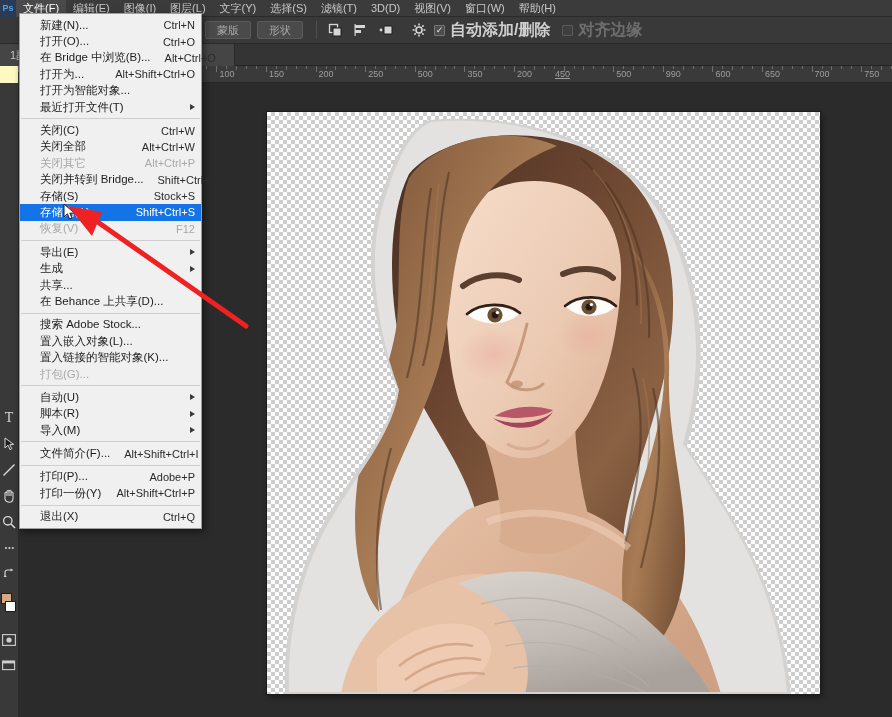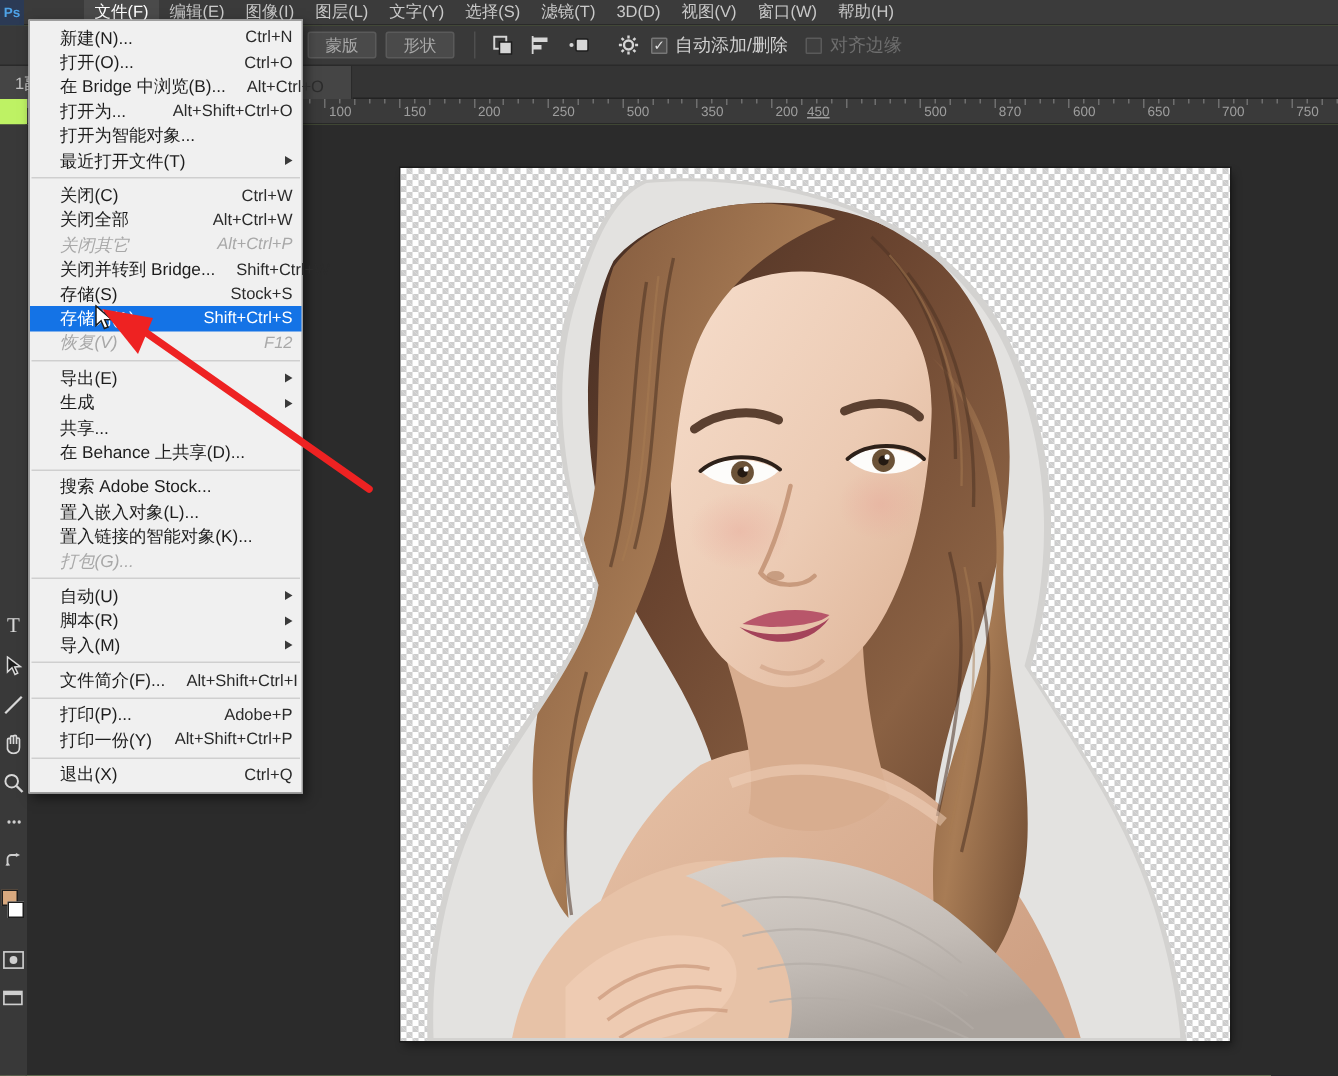--- a/index.html
+++ b/index.html
@@ -5,21 +5,21 @@
   * { box-sizing: border-box; margin: 0; padding: 0; }
   html, body {
     width: 892px; height: 717px;
     overflow: hidden;
     background: #242424;
     font-family: "Liberation Sans", "DejaVu Sans", sans-serif;
   }
   #app {
     position: relative;
     width: 892px; height: 717px;
-    background: #bef264;
+    background: #fef9c3;
   }
 
   
   .menubar {
     position: absolute; top: 0; left: 0;
     width: 892px; height: 17px;
     background: #3b3b3b;
     display: flex; align-items: center;
     border-bottom: 1px solid #2a2a2a;
     z-index: 30;
@@ -33,21 +33,21 @@
   }
   .menubar-item {
     padding: 0 7px;
     height: 17px;
     line-height: 17px;
     font-size: 11px;
     color: #c9c9c9;
     white-space: nowrap;
     cursor: default;
   }
-  .menubar-item.active { background: #4a4a4a; color: #fff; margin-left: 40px; }
+  .menubar-item.active { background: #4a4a4a; color: #fff; }
 
   
   .optionsbar {
     position: absolute; top: 17px; left: 0;
     width: 892px; height: 27px;
     background: #393939;
     border-bottom: 1px solid #2a2a2a;
     display: flex; align-items: center;
     z-index: 20;
   }
@@ -77,21 +77,21 @@
     width: 11px; height: 11px;
     background: #4d4d4d;
     border: 1px solid #777;
     border-radius: 1px;
     display: flex; align-items: center; justify-content: center;
     color: #e4e4e4; font-size: 9px; line-height: 1;
     margin-right: 5px;
     flex: 0 0 auto;
   }
   .opt-check.off { background: #3f3f3f; border-color: #5a5a5a; color: transparent; }
-  .opt-label { font-size: 12px; color: #cfcfcf; white-space: nowrap; margin-right: 12px; }
+  .opt-label { font-size: 16px; color: #cfcfcf; white-space: nowrap; margin-right: 12px; font-weight: bold; }
   .opt-label.dim { color: #6e6e6e; }
 
   
   .tabbar {
     position: absolute; top: 44px; left: 0;
     width: 892px; height: 22px;
     background: #343434;
     border-bottom: 1px solid #232323;
     z-index: 15;
   }
@@ -219,21 +219,21 @@
     cursor: default;
   }
   .dd-item .lbl { flex: 0 0 auto; }
   .dd-item .acc {
     margin-left: auto;
     padding-left: 14px;
     color: #2b2b2b;
     font-size: 11px;
   }
   .dd-item.disabled .lbl,
-  .dd-item.disabled .acc { color: #a8a8a8; font-style: italic; }
+  .dd-item.disabled .acc { color: #a8a8a8; }
   .dd-item.highlight { background: #1473e6; }
   .dd-item.highlight .lbl,
   .dd-item.highlight .acc { color: #ffffff; }
   .dd-item .arrow {
     margin-left: auto;
     width: 0; height: 0;
     border-top: 3.5px solid transparent;
     border-bottom: 3.5px solid transparent;
     border-left: 5px solid #3a3a3a;
   }
@@ -400,33 +400,33 @@
       <div class="rl-mark" style="left: 456.32px; top: 0px; width: 1px; height: 2.5px;"></div>
       <div class="rl-mark" style="left: 466.24px; top: 0px; width: 1px; height: 4px;"></div>
       <div class="rl-mark" style="left: 476.16px; top: 0px; width: 1px; height: 2.5px;"></div>
       <div class="rl-mark" style="left: 486.08px; top: 0px; width: 1px; height: 2.5px;"></div>
       <div class="rl-tick" style="left: 499px; top: 3px;">200</div>
       <div class="rl-mark" style="left: 496px; top: 0px; width: 1px; height: 6px;"></div>
       <div class="rl-mark" style="left: 505.92px; top: 0px; width: 1px; height: 2.5px;"></div>
       <div class="rl-mark" style="left: 515.84px; top: 0px; width: 1px; height: 4px;"></div>
       <div class="rl-mark" style="left: 525.76px; top: 0px; width: 1px; height: 2.5px;"></div>
       <div class="rl-mark" style="left: 535.68px; top: 0px; width: 1px; height: 2.5px;"></div>
-      <div class="rl-tick" style="left: 520px; top: 3px; text-decoration: underline;">450</div>
+      <div class="rl-tick" style="left: 537px; top: 3px; text-decoration: underline;">450</div>
       <div class="rl-mark" style="left: 545.6px; top: 0px; width: 1px; height: 6px;"></div>
       <div class="rl-mark" style="left: 555.52px; top: 0px; width: 1px; height: 2.5px;"></div>
       <div class="rl-mark" style="left: 565.44px; top: 0px; width: 1px; height: 4px;"></div>
       <div class="rl-mark" style="left: 575.36px; top: 0px; width: 1px; height: 2.5px;"></div>
       <div class="rl-mark" style="left: 585.28px; top: 0px; width: 1px; height: 2.5px;"></div>
       <div class="rl-tick" style="left: 598.2px; top: 3px;">500</div>
       <div class="rl-mark" style="left: 595.2px; top: 0px; width: 1px; height: 6px;"></div>
       <div class="rl-mark" style="left: 605.12px; top: 0px; width: 1px; height: 2.5px;"></div>
       <div class="rl-mark" style="left: 615.04px; top: 0px; width: 1px; height: 4px;"></div>
       <div class="rl-mark" style="left: 624.96px; top: 0px; width: 1px; height: 2.5px;"></div>
       <div class="rl-mark" style="left: 634.88px; top: 0px; width: 1px; height: 2.5px;"></div>
-      <div class="rl-tick" style="left: 647.8px; top: 3px;">870</div>
+      <div class="rl-tick" style="left: 647.8px; top: 3px;">990</div>
       <div class="rl-mark" style="left: 644.8px; top: 0px; width: 1px; height: 6px;"></div>
       <div class="rl-mark" style="left: 654.72px; top: 0px; width: 1px; height: 2.5px;"></div>
       <div class="rl-mark" style="left: 664.64px; top: 0px; width: 1px; height: 4px;"></div>
       <div class="rl-mark" style="left: 674.56px; top: 0px; width: 1px; height: 2.5px;"></div>
       <div class="rl-mark" style="left: 684.48px; top: 0px; width: 1px; height: 2.5px;"></div>
       <div class="rl-tick" style="left: 697.4px; top: 3px;">600</div>
       <div class="rl-mark" style="left: 694.4px; top: 0px; width: 1px; height: 6px;"></div>
       <div class="rl-mark" style="left: 704.32px; top: 0px; width: 1px; height: 2.5px;"></div>
       <div class="rl-mark" style="left: 714.24px; top: 0px; width: 1px; height: 4px;"></div>
       <div class="rl-mark" style="left: 724.16px; top: 0px; width: 1px; height: 2.5px;"></div>

